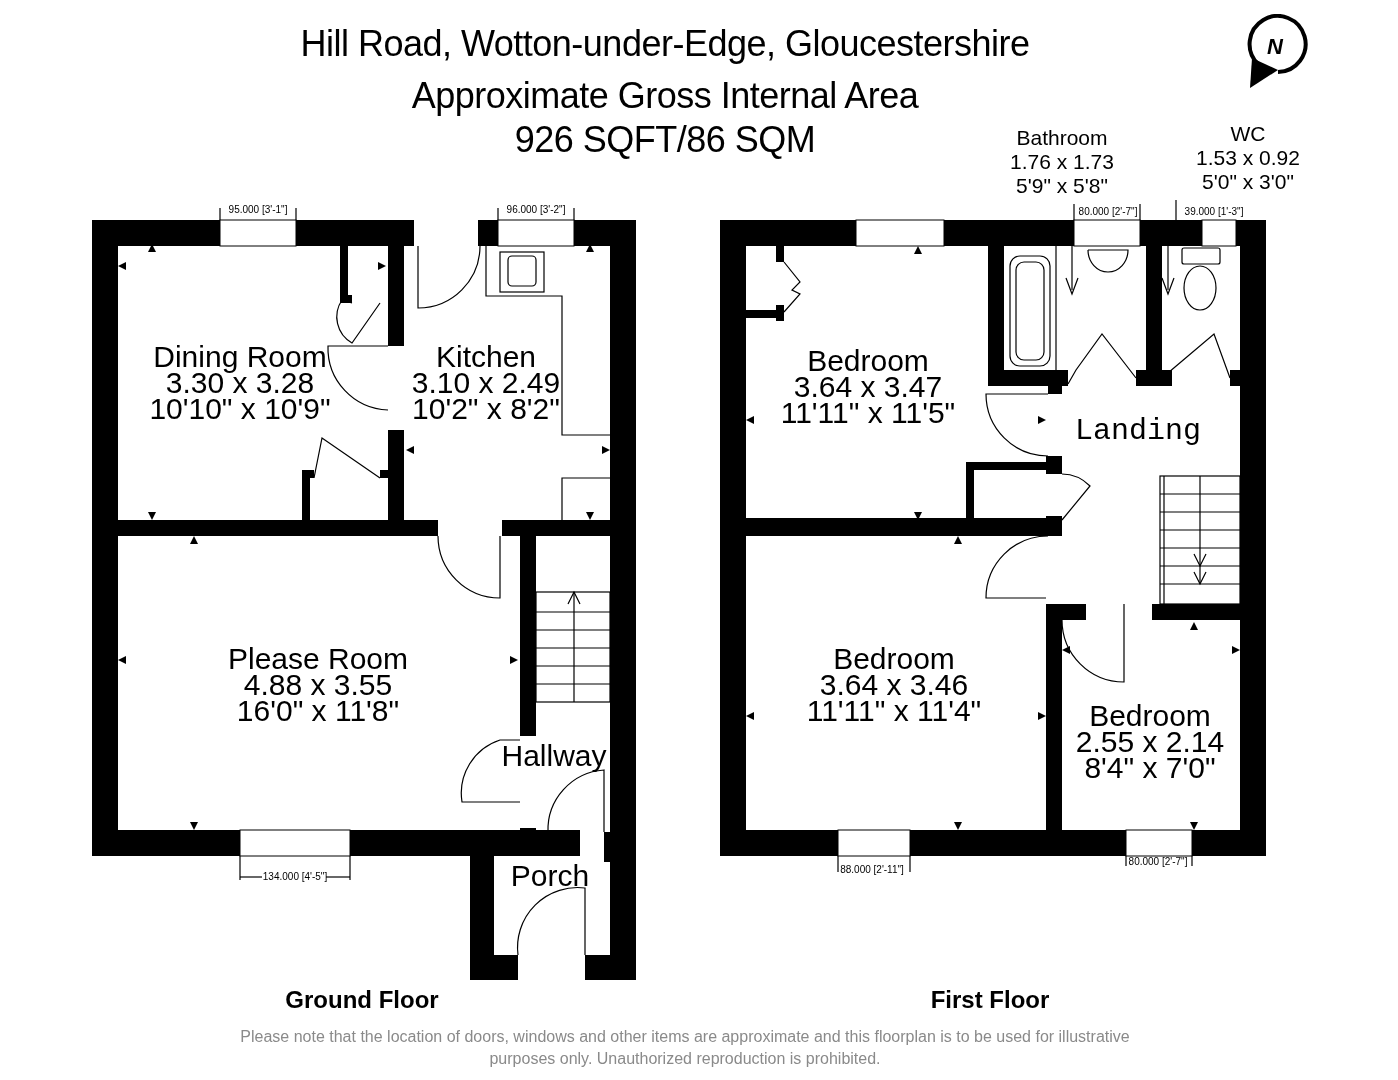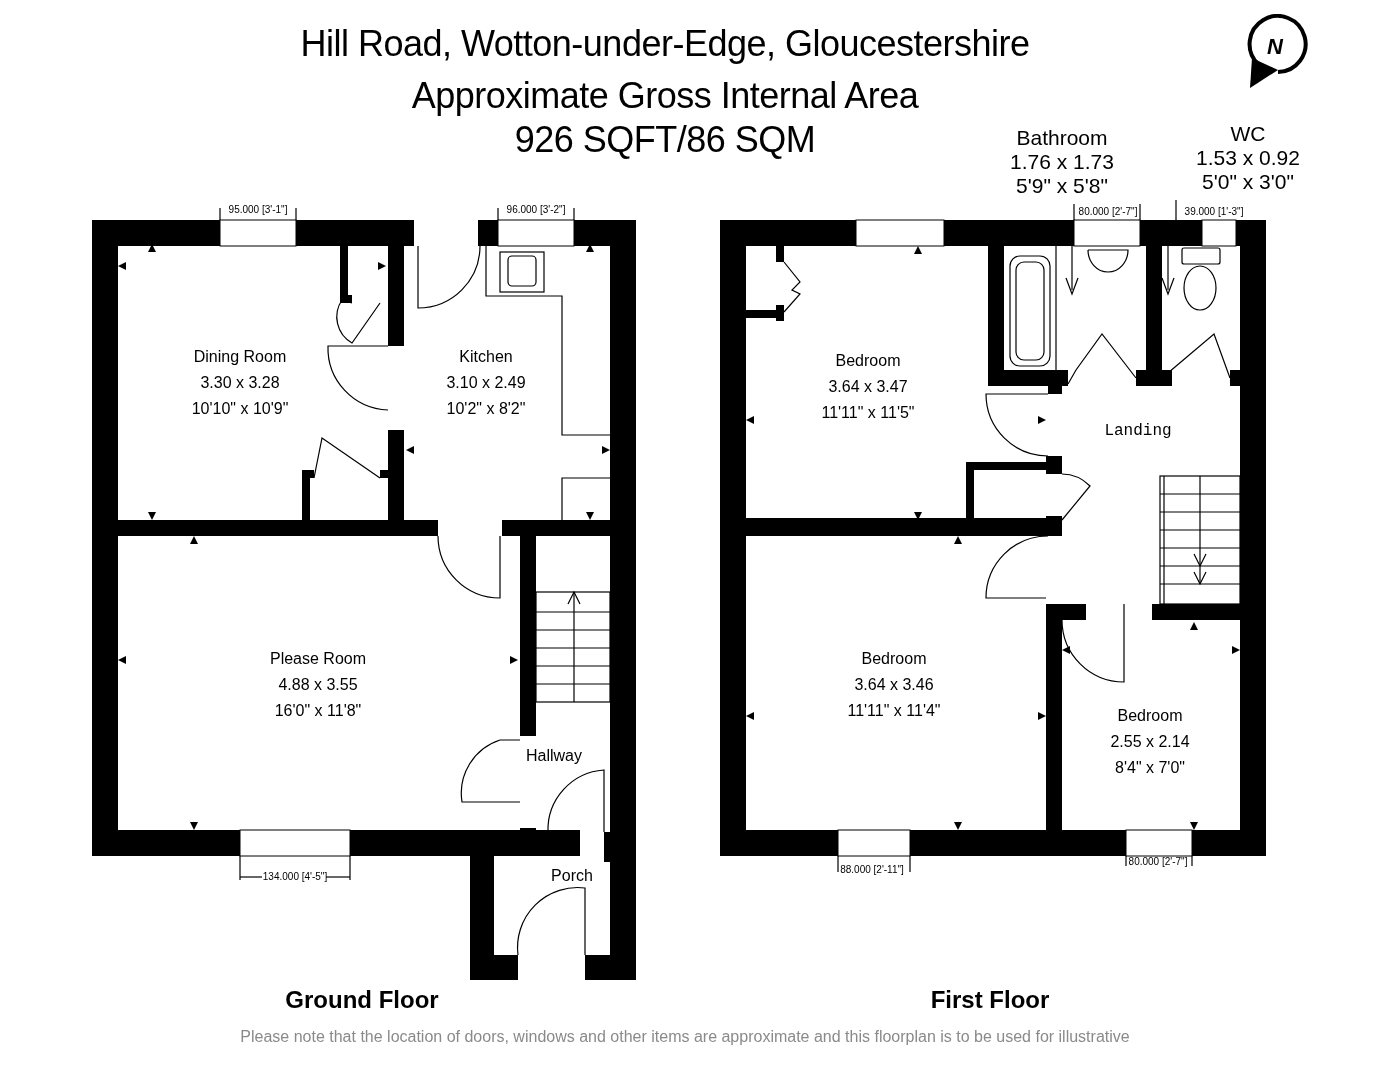--- a/index.html
+++ b/index.html
@@ -1,21 +1,21 @@
 <!DOCTYPE html>
 <html><head>
 <meta charset="utf-8">
 <style>
   html, body { margin: 0; padding: 0; background: #ffffff; }
   body { width: 1398px; height: 1080px; position: relative; overflow: hidden;
          font-family: "Liberation Sans", "DejaVu Sans", sans-serif; color: #000; }
   .title { position: absolute; left: 0; width: 1330px; text-align: center;
            font-size: 36px; line-height: 44px; letter-spacing: -0.5px; }
   .t1 { top: 22px; } .t2 { top: 74px; } .t3 { top: 118px; }
-  .label { position: absolute; text-align: center; font-size: 16px; line-height: 26px;
+  .label { position: absolute; text-align: center; font-size: 30px; line-height: 26px;
            white-space: nowrap; transform: translateX(-50%); }
   .small-label { position: absolute; text-align: center; font-size: 21px; line-height: 24px;
                  white-space: nowrap; transform: translateX(-50%); }
   .dim { position: absolute; font-size: 10px; line-height: 12px; white-space: nowrap;
          transform: translateX(-50%); }
   .floor-title { position: absolute; font-weight: bold; font-size: 24px; transform: translateX(-50%); }
   .disclaimer { position: absolute; left: 0; width: 1370px; top: 1026px; text-align: center;
                 color: #8a8a8a; font-size: 16px; line-height: 22px; }
   svg.plan { position: absolute; left: 0; top: 0; }
   .compass { position: absolute; left: 1240px; top: 14px; width: 70px; height: 76px; }
@@ -224,21 +224,21 @@
   <div>10'2" x 8'2"</div>
 </div>
 <div class="label" style="left:318px; top:646px;">
   <div>Please Room</div>
   <div>4.88 x 3.55</div>
   <div>16'0" x 11'8"</div>
 </div>
 <div class="label" style="left:554px; top:743px;">
   <div>Hallway</div>
 </div>
-<div class="label" style="left:572px; top:863px;">
+<div class="label" style="left:550px; top:863px;">
   <div>Porch</div>
 </div>
 
 <div class="dim" style="left:258px; top:204px;">95.000 [3'-1"]</div>
 <div class="dim" style="left:536px; top:204px;">96.000 [3'-2"]</div>
 <div class="dim" style="left:295px; top:871px;">134.000 [4'-5"]</div>
 
 <div class="label" style="left:868px; top:348px;">
   <div>Bedroom</div>
   <div>3.64 x 3.47</div>
@@ -271,13 +271,14 @@
 <div class="dim" style="left:1108px; top:206px;">80.000 [2'-7"]</div>
 <div class="dim" style="left:1214px; top:206px;">39.000 [1'-3"]</div>
 <div class="dim" style="left:872px; top:864px;">88.000 [2'-11"]</div>
 <div class="dim" style="left:1158px; top:856px;">80.000 [2'-7"]</div>
 
 <div class="floor-title" style="left:362px; top:986px;">Ground Floor</div>
 <div class="floor-title" style="left:990px; top:986px;">First Floor</div>
 
 <div class="disclaimer">
   <div>Please note that the location of doors, windows and other items are approximate and this floorplan is to be used for illustrative</div>
+  <div>purposes only. Unauthorized reproduction is prohibited.</div>
 </div>
 
 </body></html>

